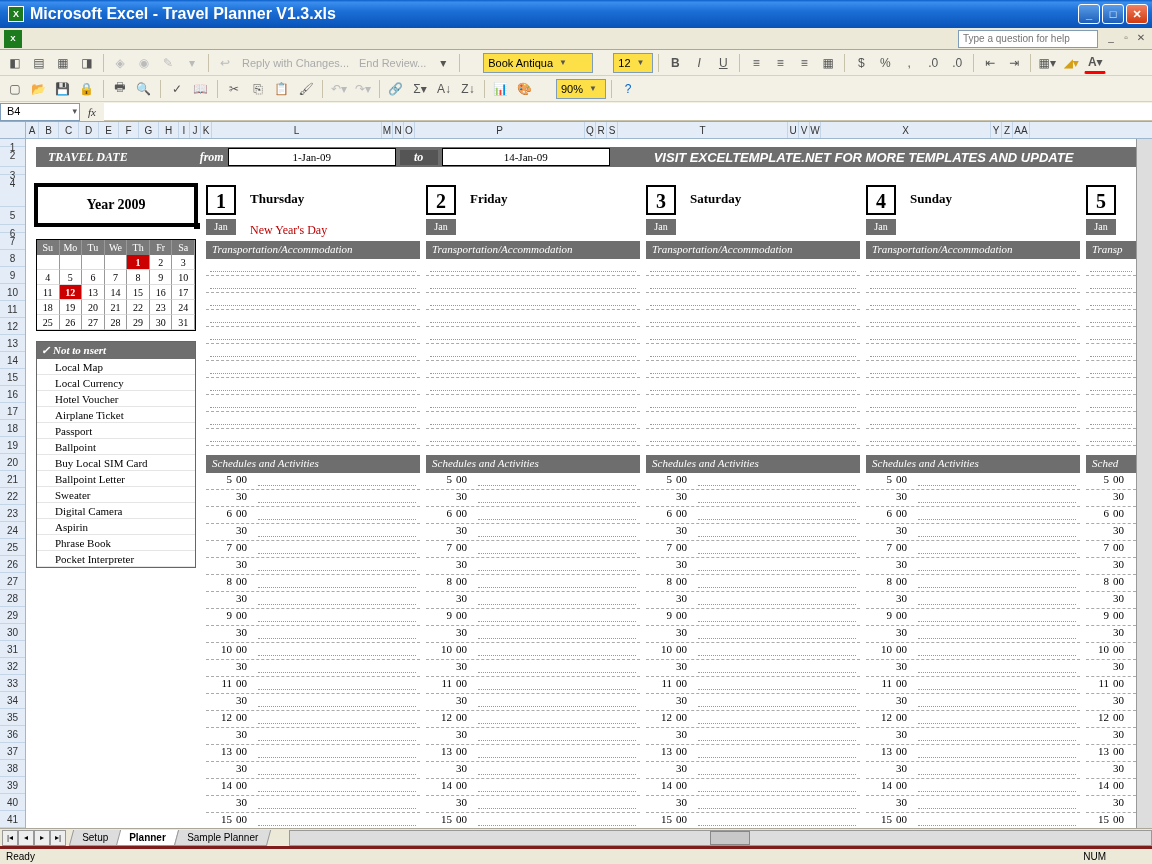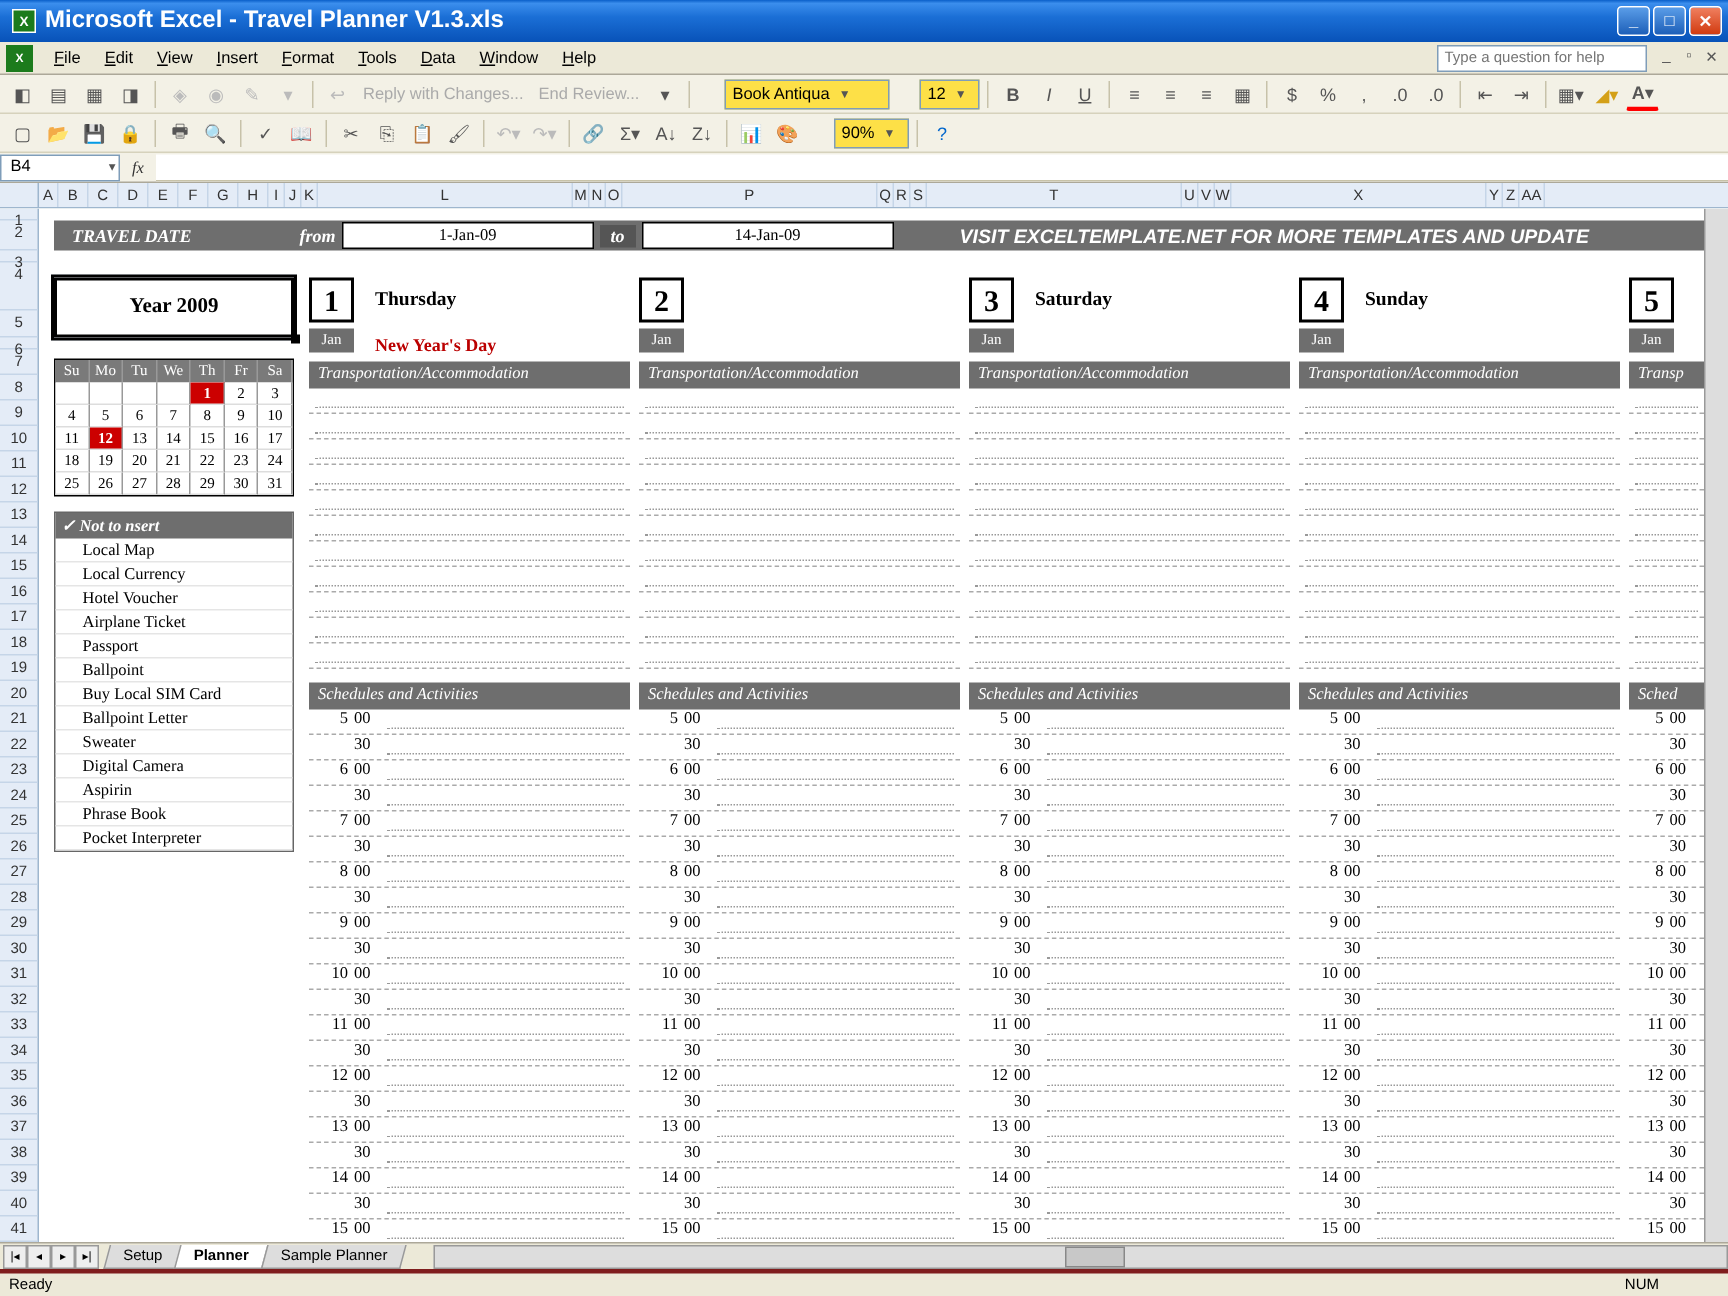--- a/index.html
+++ b/index.html
@@ -53,33 +53,33 @@
 .rowhdr .r:nth-child(3) { height:8px; }
 .rowhdr .r.r4 { height:32px; }
 .rowhdr .r.r5 { height:18px; }
 
 .content { flex:1; position:relative; background:#fff; overflow:hidden; }
 
 
 .tdbar { position:absolute; top:8px; left:10px; right:0; height:20px; background:#6e6e6e; display:flex; align-items:center; color:#fff; font-family:'Book Antiqua',serif; font-weight:bold; font-size:12px; }
 .tdbar .lbl { padding:0 12px; font-style:italic; }
 .tdbar .datein { width:168px; height:18px; background:#fff; border:1px solid #000; color:#000; text-align:center; line-height:16px; font-weight:normal; font-size:11px; margin:0 4px; }
-.tdbar .to { width:24px; background:#555; text-align:center; font-style:italic; }
+.tdbar .to { width:38px; background:#555; text-align:center; font-style:italic; }
 .tdbar .banner { flex:1; padding-left:40px; font-family:Arial; font-weight:bold; font-size:13px; font-style:italic; color:#fff; }
 
 
 .yearbox { position:absolute; top:46px; left:10px; width:160px; height:40px; border:2px solid #000; background:#fff; display:flex; align-items:center; justify-content:center; font-family:'Book Antiqua',serif; font-weight:bold; font-size:14px; }
 
 
 .daycol { position:absolute; top:46px; width:218px; }
 .dayhd { display:flex; height:34px; }
 .daynum { width:30px; height:30px; border:2px solid #000; background:#fff; font-family:'Book Antiqua',serif; font-weight:bold; font-size:20px; text-align:center; line-height:28px; }
 .dayname { flex:1; padding:6px 0 0 14px; font-family:'Book Antiqua',serif; font-weight:bold; font-size:13px; }
 .daymonth { width:30px; height:16px; background:#6e6e6e; color:#fff; text-align:center; font-size:10px; line-height:16px; font-family:'Book Antiqua',serif; }
-.holiday { position:absolute; top:38px; left:44px; color:#b00; font-family:'Book Antiqua',serif; font-weight:bold; font-size:12px; }
+.holiday { position:absolute; top:38px; left:44px; color:#b00; font-family:'Book Antiqua',serif; font-weight:normal; font-size:12px; }
 
 
 .minical { position:absolute; top:100px; left:10px; width:160px; border:1px solid #000; font-family:'Book Antiqua',serif; font-size:10px; }
 .minical .chd { display:flex; background:#7a7a7a; color:#fff; }
 .minical .chd div, .minical .crow div { flex:1; text-align:center; height:15px; line-height:15px; border-right:1px solid #999; }
 .minical .crow { display:flex; background:#fff; }
 .minical .crow div { border-bottom:1px solid #ddd; }
 .minical .crow .hl { background:#c00; color:#fff; font-weight:bold; }
 
 
@@ -121,21 +121,20 @@
   <div class="title">Microsoft Excel - Travel Planner V1.3.xls</div>
   <div class="winbtns">
     <div class="winbtn min">_</div>
     <div class="winbtn max">□</div>
     <div class="winbtn close">✕</div>
   </div>
 </div>
 
 <div class="menubar">
   <div class="exicon">X</div>
-  <div id="menus"><span class="menuitem"><u>F</u>ile</span><span class="menuitem"><u>E</u>dit</span><span class="menuitem"><u>V</u>iew</span><span class="menuitem"><u>I</u>nsert</span><span class="menuitem"><u>F</u>ormat</span><span class="menuitem"><u>T</u>ools</span><span class="menuitem"><u>D</u>ata</span><span class="menuitem"><u>W</u>indow</span><span class="menuitem"><u>H</u>elp</span></div>
   <input class="helpbox" placeholder="Type a question for help" style="">
   <div class="wctl">
     <span>_</span>
     <span>▫</span>
     <span>✕</span>
   </div>
 </div>
 
 <div class="toolbar">
   <div class="tb-btn">◧</div>
@@ -329,20 +328,21 @@
     <div class="dayhd">
       <div class="daynum">1</div>
       <div class="dayname">Thursday</div>
     </div>
     <div class="daymonth">Jan</div>
     <div class="holiday">New Year's Day</div>
   </div>
         <div class="daycol" style="left: 400px;">
     <div class="dayhd">
       <div class="daynum">2</div>
+      <div class="dayname">Friday</div>
     </div>
     <div class="daymonth">Jan</div>
 
   </div>
         <div class="daycol" style="left: 620px;">
     <div class="dayhd">
       <div class="daynum">3</div>
       <div class="dayname">Saturday</div>
     </div>
     <div class="daymonth">Jan</div>

